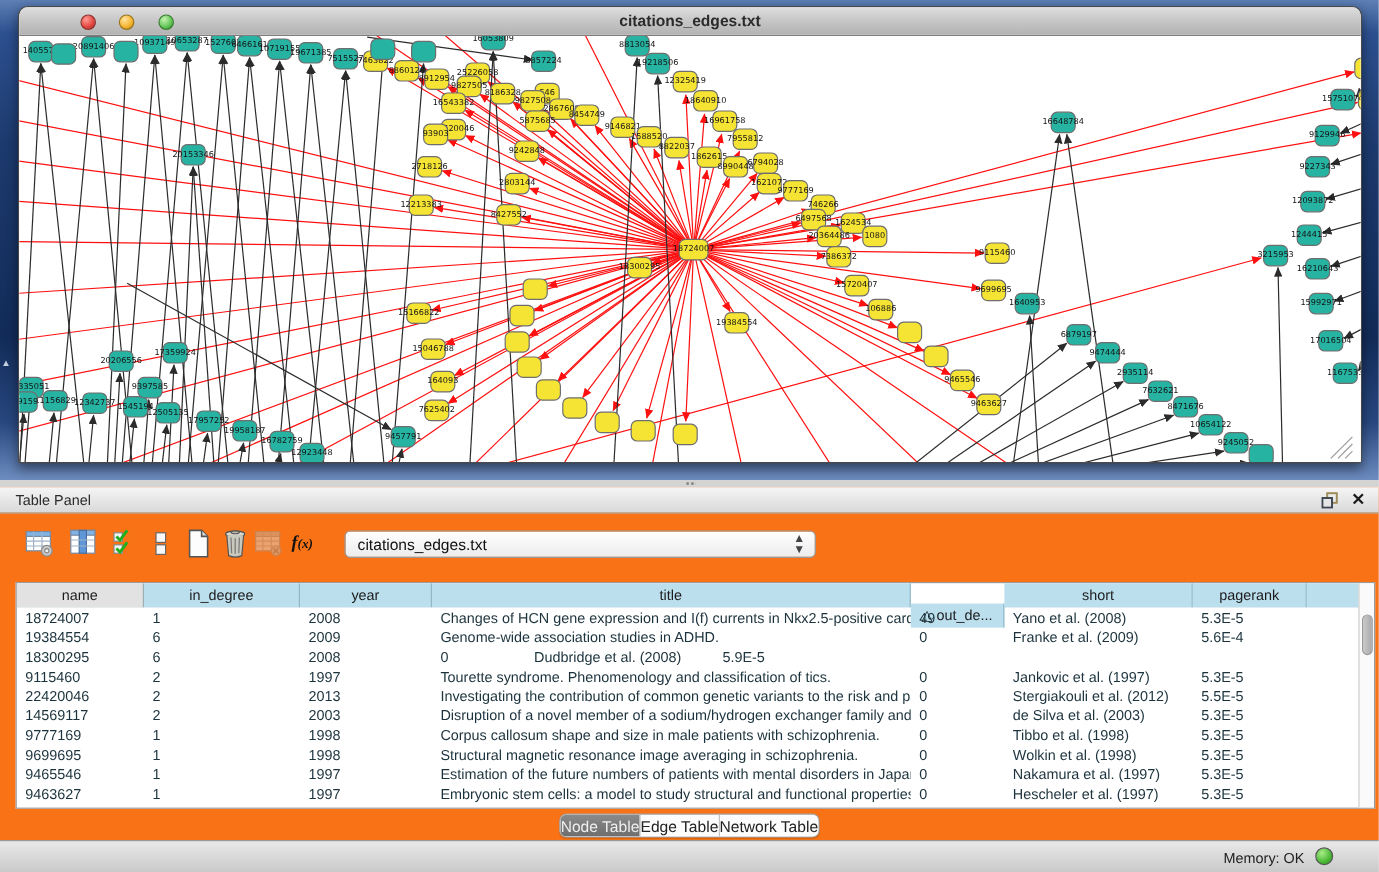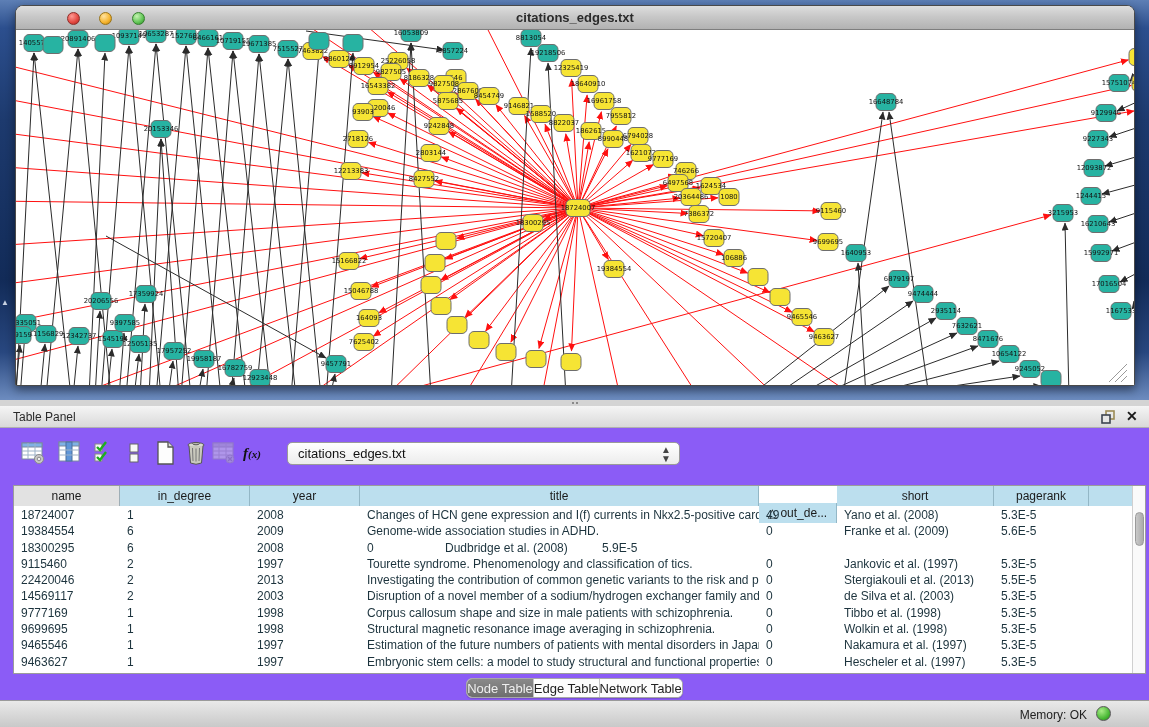--- a/index.html
+++ b/index.html
@@ -27,21 +27,21 @@
 
   #canvas { position:absolute; left:0; top:24px; width:1118px; height:355px; background:#fff; overflow:hidden; }
   #graph-svg { width:100%; height:100%; display:block; }
 
   
   #divider { position:absolute; left:0; top:400px; width:1149px; height:6px; background:#d4d4d4; }
   #divider-handle { position:absolute; left:571px; top:1px; width:9px; height:4px;
     background:radial-gradient(circle,#8a8a8a 1px,transparent 1.4px); background-size:4px 4px; }
 
   
-  #table-panel { position:absolute; left:0; top:406px; width:1149px; height:294px; background:#8b5cf6; }
+  #table-panel { position:absolute; left:0; top:406px; width:1149px; height:294px; background:#f97316; }
   #panel-header { position:relative; height:22px;
     background:linear-gradient(180deg,#f5f5f5,#d9d9d9); border-bottom:1px solid #b0b0b0; }
   #panel-title { position:absolute; left:13px; top:4px; font-size:12px; color:#2a2a2a; }
   #float-icon { position:absolute; left:1101px; top:4px; width:16px; height:14px; cursor:pointer; }
   #panel-close { position:absolute; left:1126px; top:2px; font-size:14px; font-weight:bold; color:#1a1a1a; cursor:pointer; }
 
   
   #toolbar { position:absolute; left:0; top:30px; width:1149px; height:36px; }
   .tb-icon { position:absolute; top:4px; width:26px; height:26px; cursor:pointer; }
   #combo { position:absolute; left:287px; top:6px; width:393px; height:23px;
@@ -562,21 +562,21 @@
             <div class="td" style="width: 157px;">Yano et al. (2008)</div>
             <div class="td" style="width: 95px;">5.3E-5</div>
           </div>
           <div class="tr">
             <div class="td" style="width: 106px;">19384554</div>
             <div class="td" style="width: 130px;">6</div>
             <div class="td" style="width: 110px;">2009</div>
             <div class="td" style="width: 399px;">Genome-wide association studies in ADHD.</div>
             <div class="td" style="width: 78px;">0</div>
             <div class="td" style="width: 157px;">Franke et al. (2009)</div>
-            <div class="td" style="width: 95px;">5.6E-5</div>
+            <div class="td" style="width: 95px;">5.6E-4</div>
           </div>
           <div class="tr">
             <div class="td" style="width: 106px;">18300295</div>
             <div class="td" style="width: 130px;">6</div>
             <div class="td" style="width: 110px;">2008</div>
             <div class="td" style="width: 78px;">0</div>
             <div class="td" style="width: 157px;">Dudbridge et al. (2008)</div>
             <div class="td" style="width: 95px;">5.9E-5</div>
           </div>
           <div class="tr">
@@ -587,21 +587,21 @@
             <div class="td" style="width: 78px;">0</div>
             <div class="td" style="width: 157px;">Jankovic et al. (1997)</div>
             <div class="td" style="width: 95px;">5.3E-5</div>
           </div>
           <div class="tr">
             <div class="td" style="width: 106px;">22420046</div>
             <div class="td" style="width: 130px;">2</div>
             <div class="td" style="width: 110px;">2013</div>
             <div class="td" style="width: 399px;">Investigating the contribution of common genetic variants to the risk and pathogen…</div>
             <div class="td" style="width: 78px;">0</div>
-            <div class="td" style="width: 157px;">Stergiakouli et al. (2013)</div>
+            <div class="td" style="width: 157px;">Stergiakouli et al. (2012)</div>
             <div class="td" style="width: 95px;">5.5E-5</div>
           </div>
           <div class="tr">
             <div class="td" style="width: 106px;">14569117</div>
             <div class="td" style="width: 130px;">2</div>
             <div class="td" style="width: 110px;">2003</div>
             <div class="td" style="width: 399px;">Disruption of a novel member of a sodium/hydrogen exchanger family and DOCK…</div>
             <div class="td" style="width: 78px;">0</div>
             <div class="td" style="width: 157px;">de Silva et al. (2003)</div>
             <div class="td" style="width: 95px;">5.3E-5</div>

